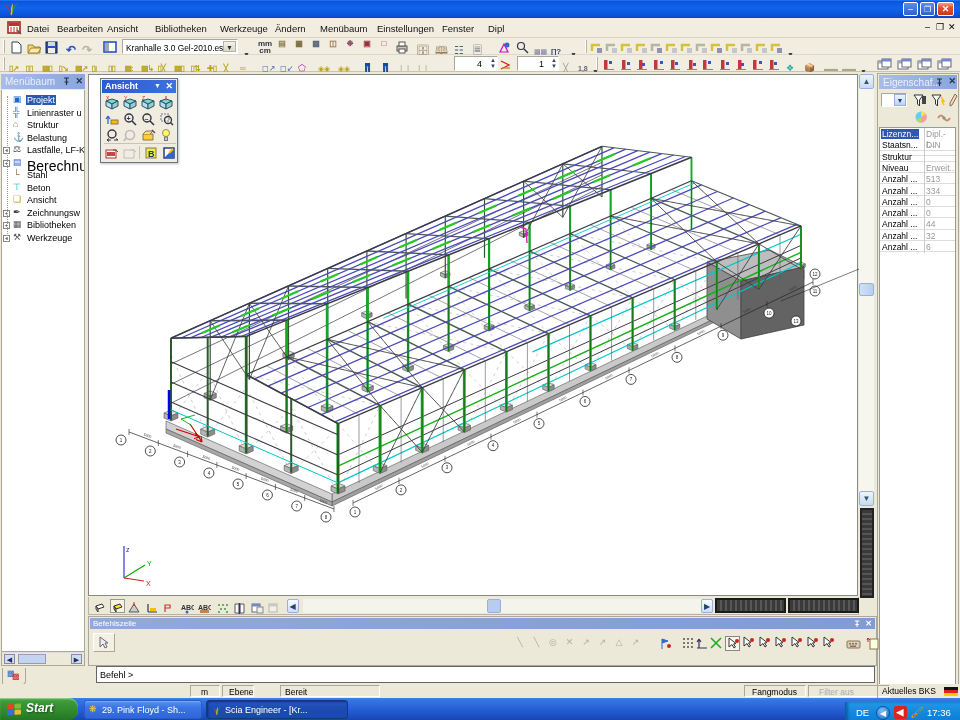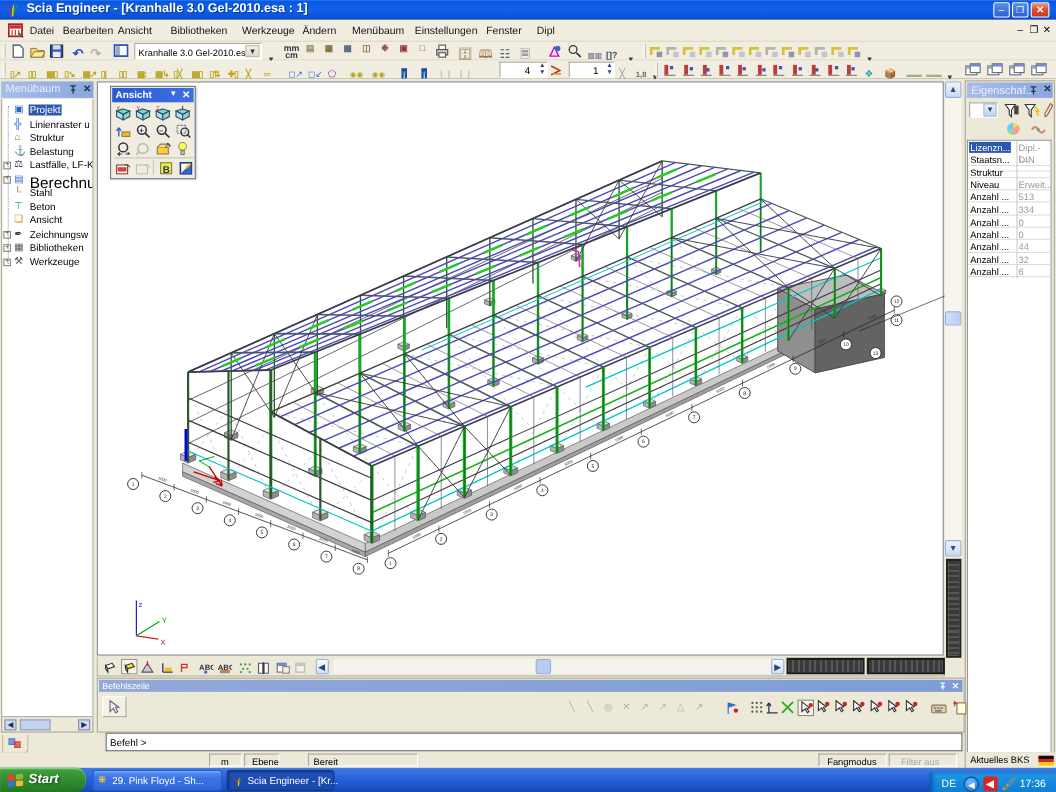--- a/index.html
+++ b/index.html
@@ -7,21 +7,20 @@
 .bevin{border:1px solid;border-color:#aca899 #fff #fff #aca899;}
 .ptitle{color:#fff;font-size:10px;font-weight:bold;padding:2px 4px;background:linear-gradient(to right,#a8bce8,#8aa6dd);}
 </style></head><body>
 <div class="abs" style="left:0;top:0;width:960px;height:18px;background:linear-gradient(to bottom,#2a7ef5 0%,#0a55e0 8%,#1263ec 45%,#0a50d5 90%,#0845b8 100%);">
 <svg class="abs" style="left:3px;top:1px" width="16" height="16" viewBox="0 0 16 16">
 <path d="M7.5,15 C7,10 5,6 1,3 C5,4.5 7,7 7.8,9.5 Z" fill="#e03010"></path>
 <path d="M8,15 C8.5,9 11,4 15,1.5 C12,5 10.5,9 9.5,13 Z" fill="#18a030"></path>
 <path d="M7.8,14 C7.5,9 8,5 10,2 C9.5,6 9.5,10 9,14 Z" fill="#f0c010"></path>
 <path d="M7.6,12 C6.5,8.5 5.5,6.5 3,4.5 C6,6 7.5,8 8.2,10.5 Z" fill="#2050c0"></path>
     </svg>
-<span class="abs" style="left:24px;top:2px;color:#fff;font-weight:bold;font-size:11.5px;text-shadow:1px 1px 1px #0338a0;">Scia Engineer - [Kranhalle 3.0 Gel-2010.esa : 1]</span>
 <div class="abs" style="left:903px;top:2px;width:15px;height:14px;background:linear-gradient(#5a8ee8,#2e63cf);border:1px solid #fff;border-radius:2px;color:#fff;font-size:9px;text-align:center;line-height:12px;">–</div>
 <div class="abs" style="left:920px;top:2px;width:15px;height:14px;background:linear-gradient(#5a8ee8,#2e63cf);border:1px solid #fff;border-radius:2px;color:#fff;font-size:8px;text-align:center;line-height:13px;">❐</div>
 <div class="abs" style="left:937px;top:2px;width:17px;height:14px;background:linear-gradient(#f2a088,#e4502e 40%,#c93a1a);border:1px solid #fff;border-radius:2px;color:#fff;font-size:9px;font-weight:bold;text-align:center;line-height:13px;">✕</div>
 </div>
 <div class="abs" style="left:0;top:18px;width:960px;height:20px;background:#f1eee1;border-bottom:1px solid #d8d4c0;">
 <svg class="abs" style="left:7px;top:3px;" width="15" height="14">
       <rect x="1" y="1" width="12" height="11" fill="#fff" stroke="#b02020" stroke-width="1.6"></rect>
       <rect x="2" y="2" width="10" height="3" fill="#c03030"></rect>
       <path d="M4,6 v5 M7,6 v5 M10,6 v5" stroke="#c03030"></path>
       <path d="M10,9 l4,4" stroke="#555" stroke-width="1.5"></path>
@@ -1139,21 +1138,21 @@
     </div>
 <div class="bevin" style="position:absolute;left:222px;top:1px;width:32px;height:12px;">
       <span style="position:absolute;left:6px;top:1px;font-size:8.5px;">Ebene XY</span>
     </div>
 <div class="bevin" style="position:absolute;left:280px;top:1px;width:100px;height:12px;">
       <span style="position:absolute;left:4px;top:1px;font-size:8.5px;">Bereit</span>
     </div>
 <div class="bevin" style="position:absolute;left:744px;top:1px;width:62px;height:12px;">
       <span style="position:absolute;left:7px;top:1px;font-size:8.5px;">Fangmodus</span>
     </div>
-<div class="bevin" style="position:absolute;left:808px;top:1px;width:62px;height:12px;">
+<div class="bevin" style="position:absolute;left:808px;top:1px;width:82px;height:12px;">
       <span style="position:absolute;left:10px;top:1px;font-size:8.5px;color:#aaa;">Filter aus</span>
     </div>
 <div style="position:absolute;left:877px;top:0px;width:83px;height:14px;border-left:1px solid #aca899;">
       <span style="position:absolute;left:4px;top:2px;font-size:8.5px;">Aktuelles BKS</span>
 <div style="position:absolute;right:2px;top:3px;width:14px;height:9px;">
         <div style="height:3px;background:#111;"></div>
         <div style="height:3px;background:#d22;"></div>
         <div style="height:3px;background:#fc0;"></div>
       </div>
     </div>
@@ -1167,21 +1166,21 @@
           <rect x="1" y="8.5" width="6.5" height="5" rx="1" fill="#3a6fd8"></rect>
           <rect x="8.5" y="8.5" width="6.5" height="5" rx="1" fill="#f4b92d"></rect>
         </g>
       </svg>
 <span style="position:absolute;left:26px;top:3px;color:#fff;font-size:12px;font-weight:bold;font-style:italic;text-shadow:1px 1px 2px #1a4a1a;">Start</span>
     </div>
 <div style="position:absolute;left:84px;top:2px;width:118px;height:19px;background:linear-gradient(#5a92f2,#3a74e4 40%,#2f66d8);border-radius:3px;border:1px solid #2a5cc8;box-shadow:inset 0 1px 0 #7aa8f5;">
 <span style="position:absolute;left:4px;top:3px;font-size:9px;color:#fc3;">❋</span>
 <span style="position:absolute;left:17px;top:3.5px;font-size:9px;color:#fff;white-space:nowrap;">29. Pink Floyd - Sh...</span>
     </div>
-<div style="position:absolute;left:206px;top:2px;width:98px;height:19px;background:linear-gradient(#2559c2,#1c4cb2 40%,#194aae);border-radius:3px;border:1px solid #16387d;box-shadow:inset 1px 1px 2px #12306e;">
+<div style="position:absolute;left:206px;top:2px;width:142px;height:19px;background:linear-gradient(#2559c2,#1c4cb2 40%,#194aae);border-radius:3px;border:1px solid #16387d;box-shadow:inset 1px 1px 2px #12306e;">
 <svg style="position:absolute;left:4px;top:4px;" width="11" height="11" viewBox="0 0 16 16">
         <path d="M7.5,15 C7,10 5,6 1,3 C5,4.5 7,7 7.8,9.5 Z" fill="#e03010"></path>
         <path d="M8,15 C8.5,9 11,4 15,1.5 C12,5 10.5,9 9.5,13 Z" fill="#18a030"></path>
         <path d="M7.8,14 C7.5,9 8,5 10,2 C9.5,6 9.5,10 9,14 Z" fill="#f0c010"></path>
       </svg>
 <span style="position:absolute;left:18px;top:3.5px;font-size:9px;color:#fff;white-space:nowrap;">Scia Engineer - [Kr...</span>
     </div>
 <div style="position:absolute;left:845px;top:4px;width:115px;height:22px;background:linear-gradient(to bottom,#2399e8 0%,#1387dd 50%,#0e7ad0 100%);border-left:1px solid #0d5ea8;box-shadow:inset 2px 0 3px rgba(0,30,90,.4);">
 <span style="position:absolute;left:10px;top:5px;font-size:9.5px;color:#fff;">DE</span>
 <div style="position:absolute;left:30px;top:3.5px;width:14px;height:14px;border-radius:50%;background:radial-gradient(circle at 5px 4px,#7cc4f7,#1565c8);border:1px solid #0c4f9e;color:#fff;font-size:8px;text-align:center;line-height:13px;">◀</div>

